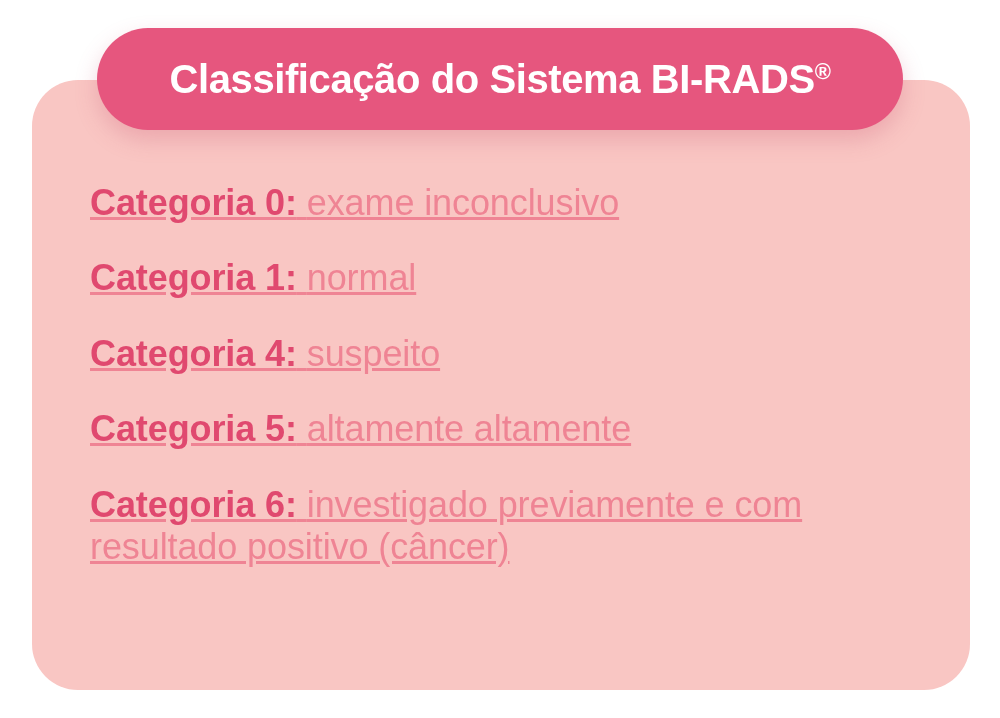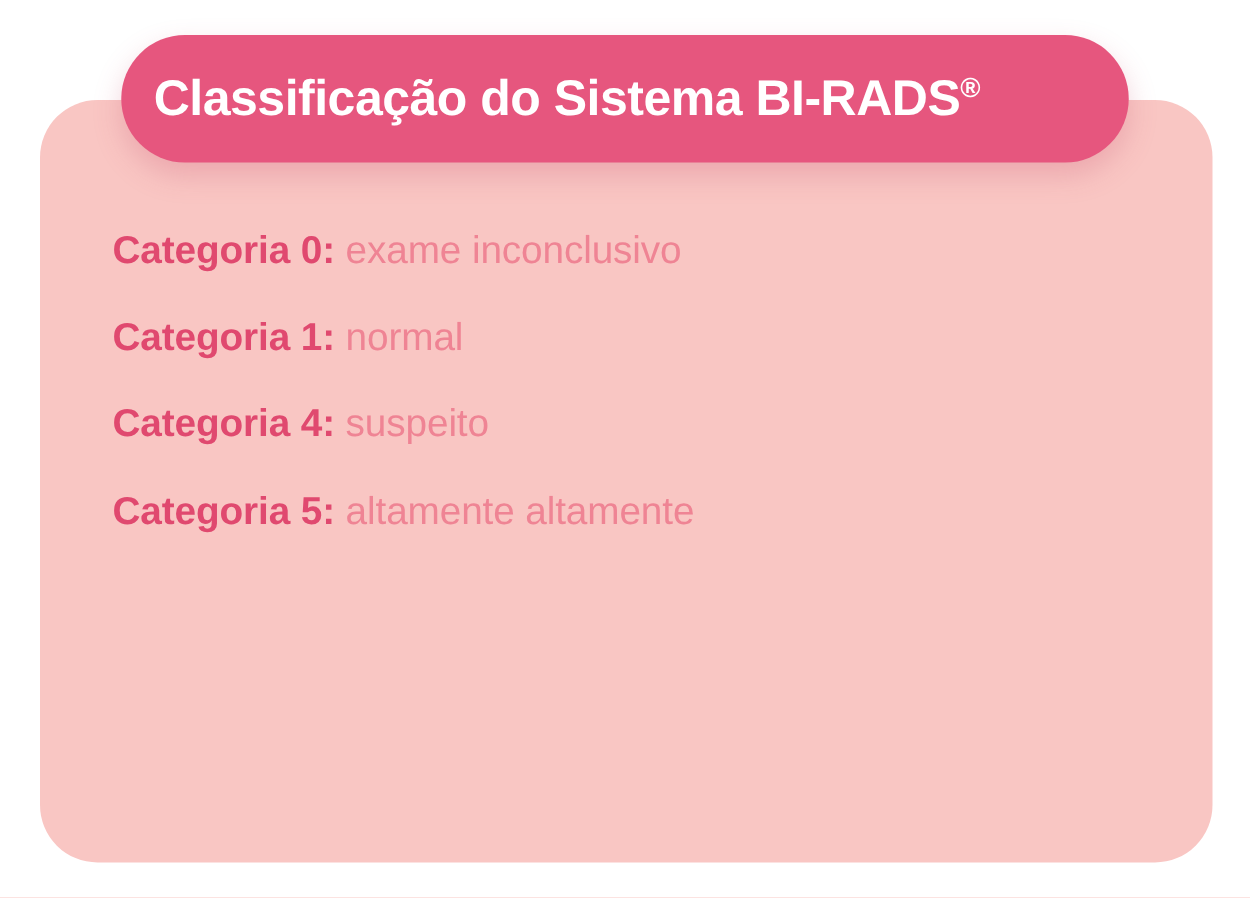--- a/index.html
+++ b/index.html
@@ -40,20 +40,21 @@
     position: absolute;
     left: 97px;
     top: 28px;
     width: 806px;
     height: 102px;
     background: #e6567e;
     border-radius: 51px;
     box-shadow: 0 10px 22px rgba(200, 90, 120, 0.28);
     display: flex;
     align-items: center;
+    justify-content: center;
     box-sizing: border-box;
     padding: 0 26px;
   }
 
   .title-text {
     color: #ffffff;
     font-size: 40px;
     font-weight: bold;
     letter-spacing: -0.4px;
     white-space: nowrap;
@@ -69,26 +70,27 @@
 
   
   .cat-list {
     position: absolute;
     left: 90px;
     top: 182px;
     width: 800px;
   }
 
   .cat-item {
-    font-size: 31px;
+    font-size: 36px;
     line-height: 1.18;
     color: #ef8494;
     margin-bottom: 33px;
     font-weight: normal;
     letter-spacing: -0.1px;
+    text-decoration: underline;
   }
 
   .cat-item:last-child {
     margin-bottom: 0;
   }
 
   .cat-label {
     color: #e0496f;
     font-weight: bold;
   }
@@ -118,16 +120,18 @@
       <span class="cat-desc">normal</span></div>
 
 
 
     <div class="cat-item"><span class="cat-label">Categoria 4:</span>
       <span class="cat-desc">suspeito</span></div>
 
     <div class="cat-item"><span class="cat-label">Categoria 5:</span>
       <span class="cat-desc">altamente altamente</span></div>
 
+    <div class="cat-item"><span class="cat-label">Categoria 6:</span>
+      <span class="cat-desc">investigado previamente e com resultado positivo (câncer)</span></div>
 
   </div>
 
 </div>
 
 </body></html>

